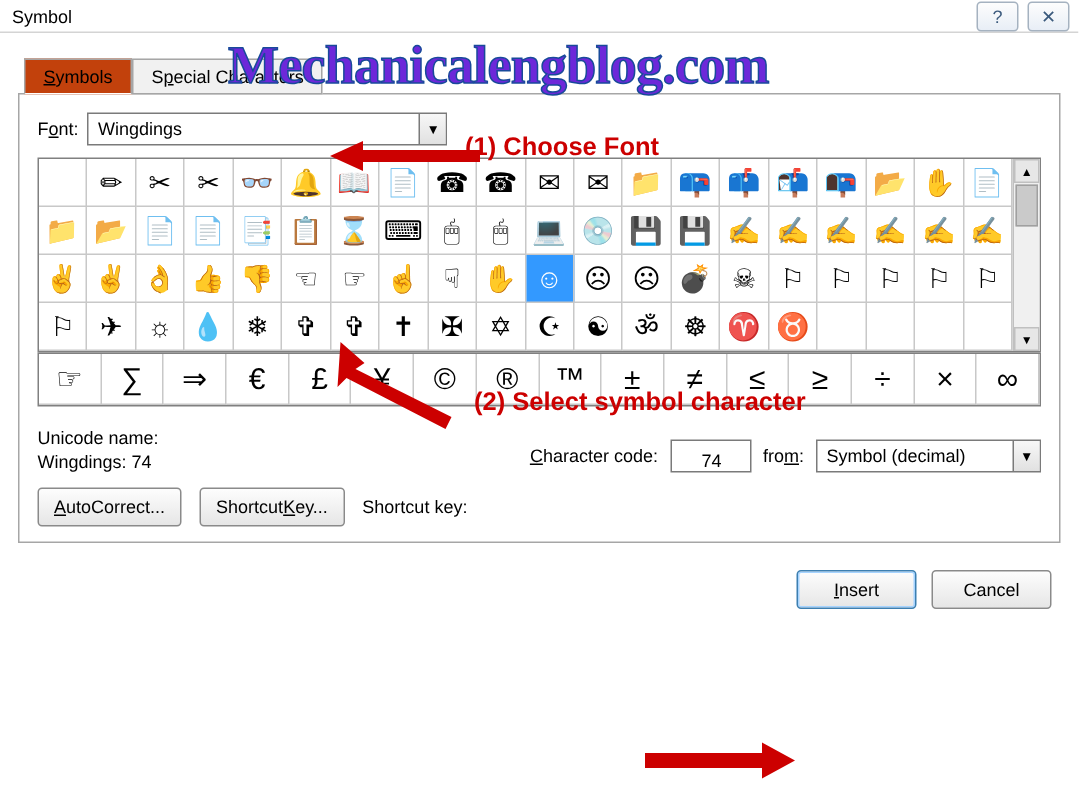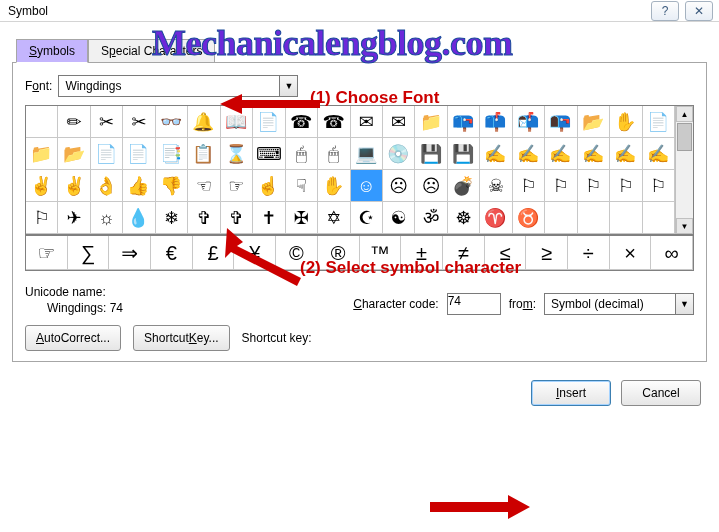--- a/index.html
+++ b/index.html
@@ -38,21 +38,21 @@
     -webkit-text-stroke: 1px #184a9a;
     letter-spacing: -0.5px;
     z-index: 50; pointer-events: none;
   }
   .tabs {
     display: flex; margin: 16px 0 0 16px;
   }
   .tab {
     padding: 4px 12px;
     border: 1px solid #a6a6a6;
-    background: #c4b5fd;
+    background: #c2410c;
     position: relative;
     bottom: -1px;
   }
   .tab.active { border-bottom: 1px solid #fff; z-index: 2;}
   .tab.inactive { background:#f1f1f1; }
   .tab span.ul { text-decoration: underline; }
   .panel {
     margin: 0 12px 10px 12px;
     border: 1px solid #a6a6a6;
     padding: 12px 12px 10px 12px;
@@ -137,22 +137,22 @@
   .inforow {
     margin-top: 14px;
     display: flex;
     align-items: center;
     gap: 8px;
   }
   .inforow .lbl .ul { text-decoration: underline; }
   .ccode {
     border: 1px solid #7a7a7a;
     height: 22px; width: 54px;
-    padding: 0 0;
-    display:flex;align-items:flex-start;
+    padding: 0 20px;
+    display:flex;align-items:flex-end;
   }
   .fromcombo { width: 150px; }
   .btnrow { margin-top: 10px; display:flex; gap:12px; align-items:center;}
   .winbtn {
     border: 1px solid #8a8a8a;
     background: linear-gradient(#fdfdfd,#e6e6e6);
     border-radius: 3px;
     padding: 4px 10px;
     height: 26px;
     display:flex;align-items:center;justify-content:center;
@@ -162,21 +162,21 @@
   .winbtn.highlight {
     border: 1px solid #3c7fb1;
     box-shadow: 0 0 0 1px #a5d3ff inset;
   }
   .winbtn .ul { text-decoration: underline; }
   .footer {
     display:flex; justify-content:flex-end; gap:10px;
     padding: 8px 18px 10px 0;
   }
   .unicode-name { margin-top: 14px; }
-  .ucn-val { margin-top: 2px; margin-left: 22px; }
+  .ucn-val { margin-top: 2px; }
   
 </style>
 </head>
 <body>
 
 <div class="titlebar">
   <span class="title">Symbol</span>
   <div class="titlebar-btns">
     <div class="tbbtn">?</div>
     <div class="tbbtn">✕</div>
@@ -298,21 +298,21 @@
       <div class="sbtn">▲</div>
       <div class="thumb"></div>
       <div class="track"></div>
       <div class="sbtn">▼</div>
     </div>
   </div>
 
   <svg class="arrow-left" style="top:228px;left:215px" width="90" height="60">
     <polygon points="12,0 28,14 22,18 86,50 82,58 16,24 10,30" fill="#cc0000"></polygon>
   </svg>
-  <div class="anno" style="top:258px;left:300px">(2) Select symbol character</div>
+  <div class="anno" style="top:258px;left:316px">(2) Select symbol character</div>
 
   <div class="recents" id="recents">
       <div class="cell">☞</div>
       <div class="cell">∑</div>
       <div class="cell">⇒</div>
       <div class="cell">€</div>
       <div class="cell">£</div>
       <div class="cell">¥</div>
       <div class="cell">©</div>
       <div class="cell">®</div>

